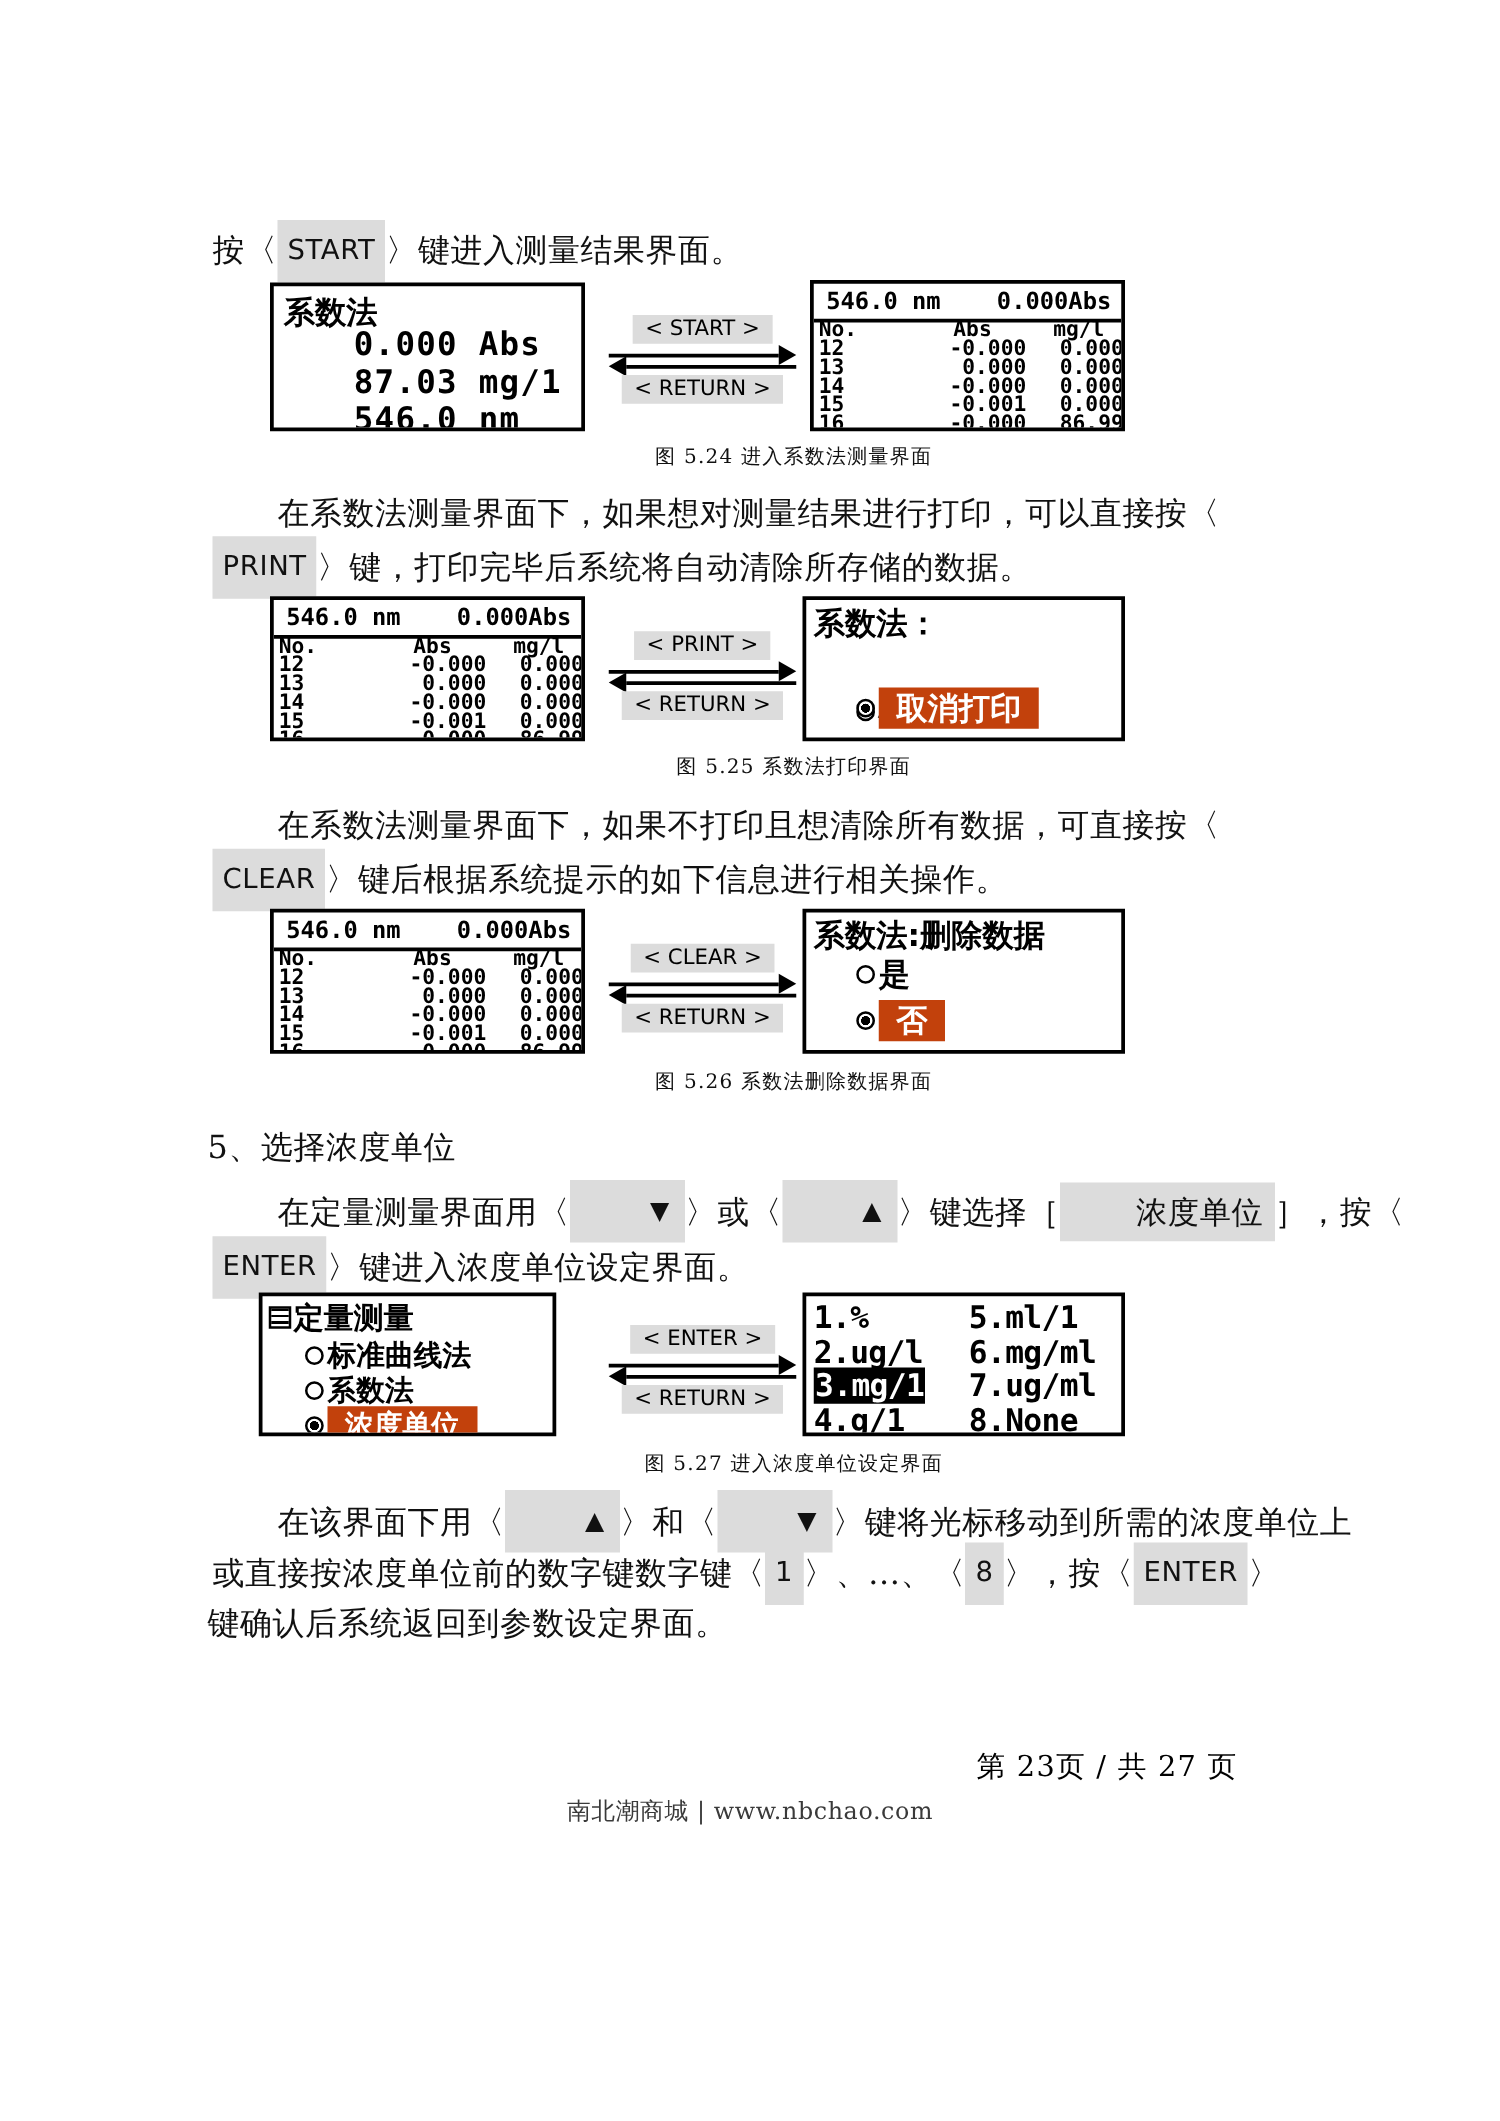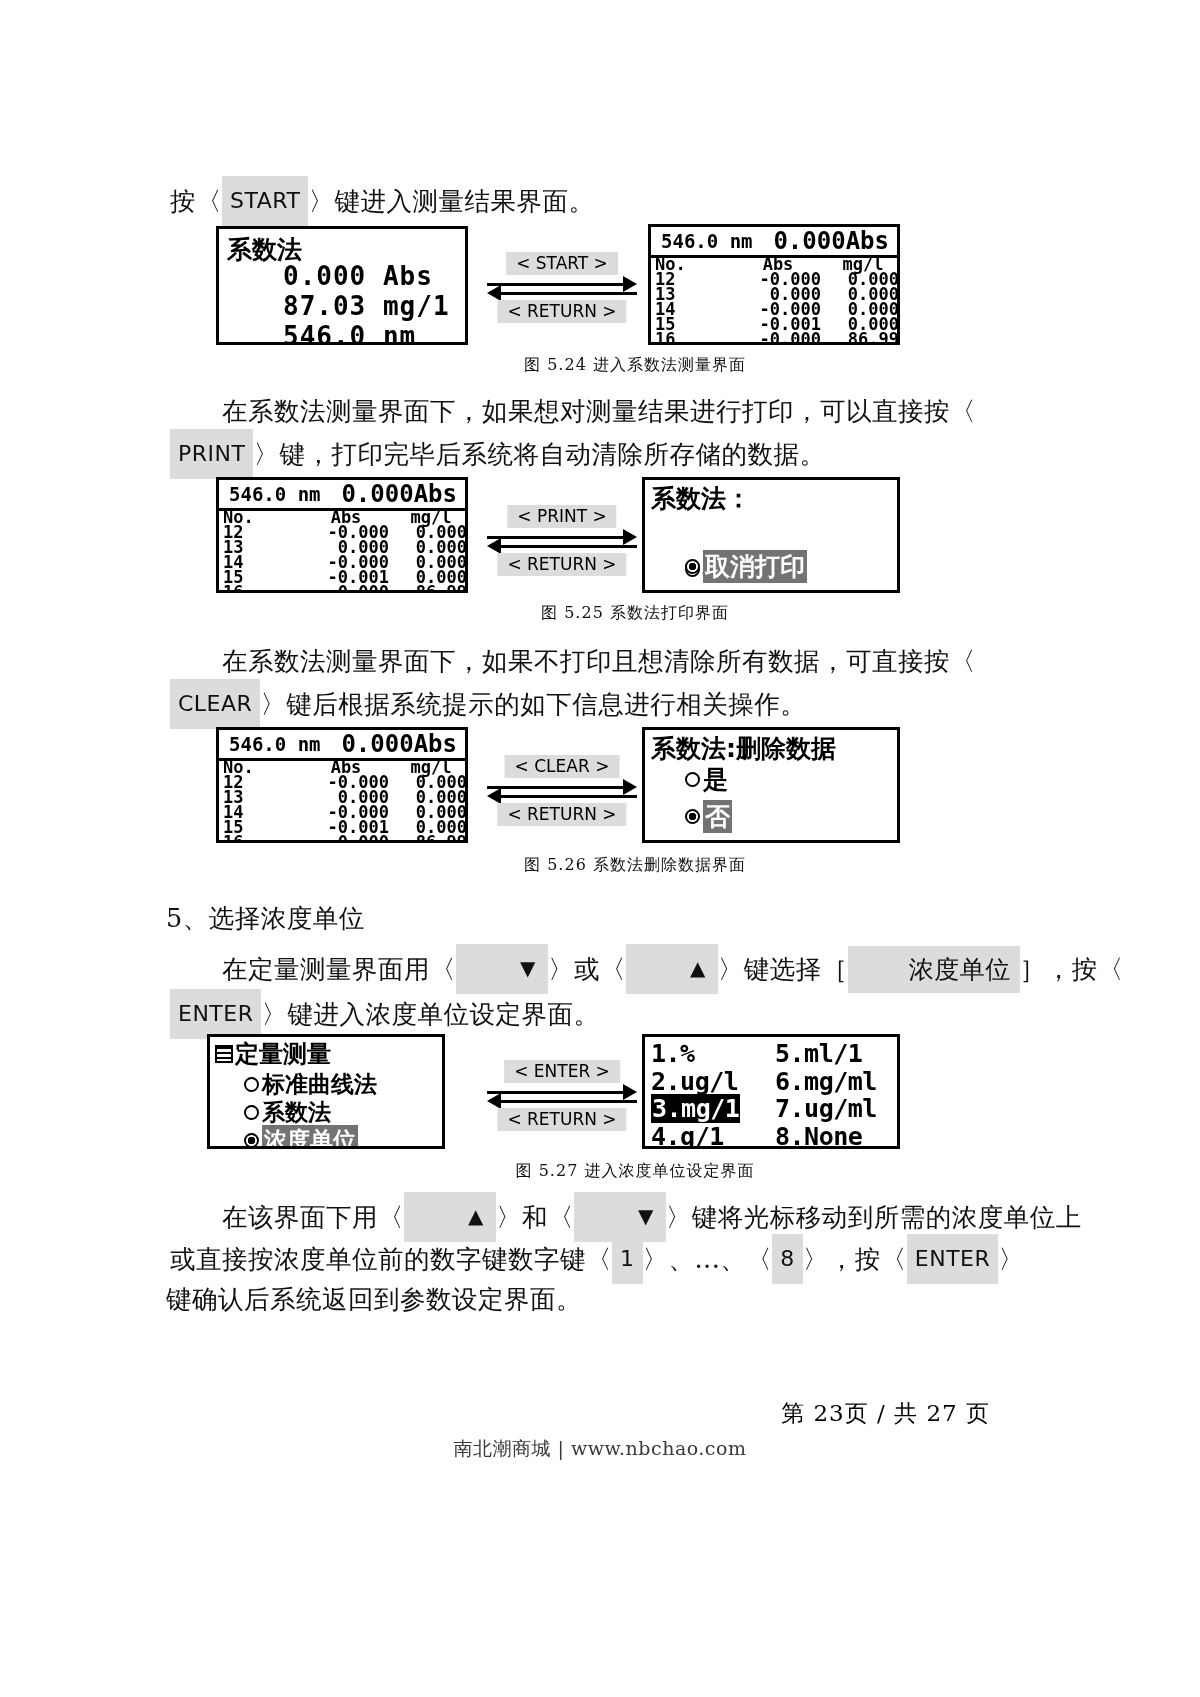--- a/index.html
+++ b/index.html
@@ -98,21 +98,21 @@
   .panel-a .l4 { position:absolute; left:64px; top:92px; font-size:26px; letter-spacing:1px;}
 
   
   .tablelcd { font-size: 19px; }
   .tablelcd .hdr {
     position: absolute; left: 0; top: 0; right: 0; height: 28px;
     border-bottom: 3px solid #000;
     display: flex; align-items: center;
   }
   .tablelcd .hdr .wl { position: absolute; left: 10px; font-size: 19px; }
-  .tablelcd .hdr .abs { position: absolute; right: 8px; font-size: 24px; }
+  .tablelcd .hdr .abs { position: absolute; right: 8px; font-size: 19px; }
   .tablelcd .rows { position: absolute; left: 0; top: 30px; right: 0; bottom: 0; }
   .trow {
     position: relative;
     height: 15px;
     font-size: 17px;
     line-height: 15px;
   }
   .trow .c1 { position: absolute; left: 4px; }
   .trow .c2 { position: absolute; left: 84px; width: 86px; text-align: right; }
   .trow .c3 { position: absolute; left: 176px; width: 72px; text-align: right; }
@@ -137,21 +137,21 @@
     white-space: nowrap;
     display: flex; align-items: center;
   }
   .radio-dot {
     width: 15px; height: 15px; border: 2px solid #000; border-radius: 50%;
     box-sizing: border-box; margin-right: 3px; flex: 0 0 auto;
     background: #fff;
   }
   .radio-dot.on { background: radial-gradient(circle, #000 0 46%, #fff 48% 100%); }
   .radio-dot.on::after { content: ""; }
-  .radio-text.inv { background: #737373; color: #fff; padding: 0 2px; }
+  .radio-text.inv { background: #c2410c; color: #fff; padding: 0 14px; }
 
   
   .panel-g { left: 207px; top: 1034px; width: 238px; height: 115px; }
   .panel-g .g-title {
     position: absolute; left: 5px; top: 1px;
     font-size: 24px; font-weight: bold; font-family:"DejaVu Sans", sans-serif;
     white-space: nowrap; display:flex; align-items:center;
   }
   .menu-sq {
     width: 18px; height: 18px; border: 2px solid #000; box-sizing:border-box;

